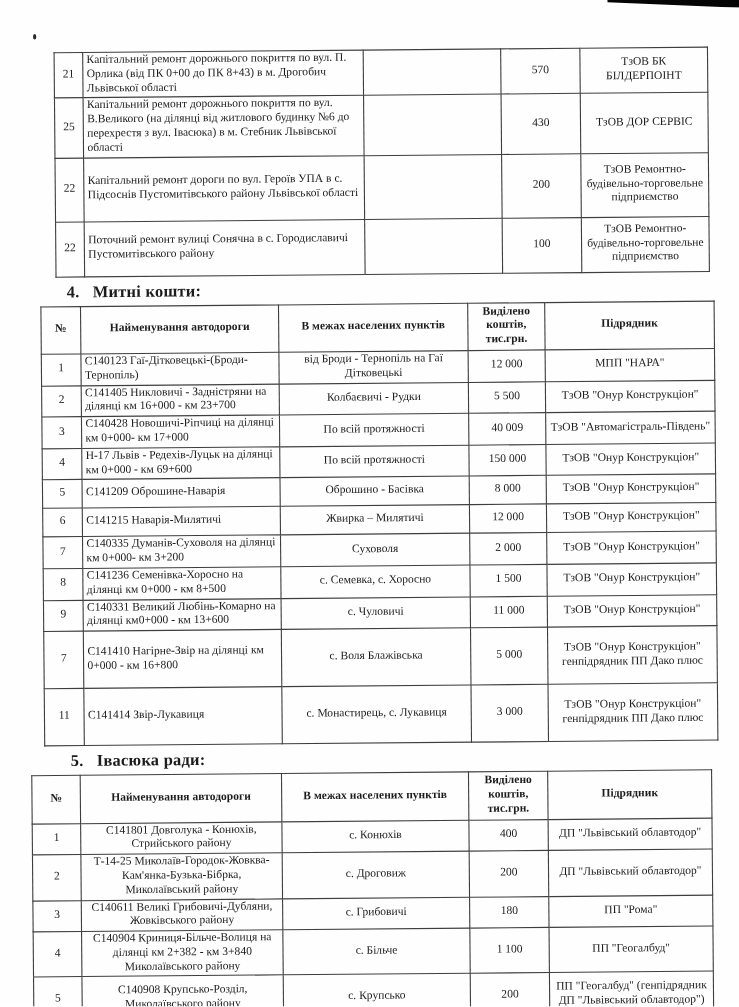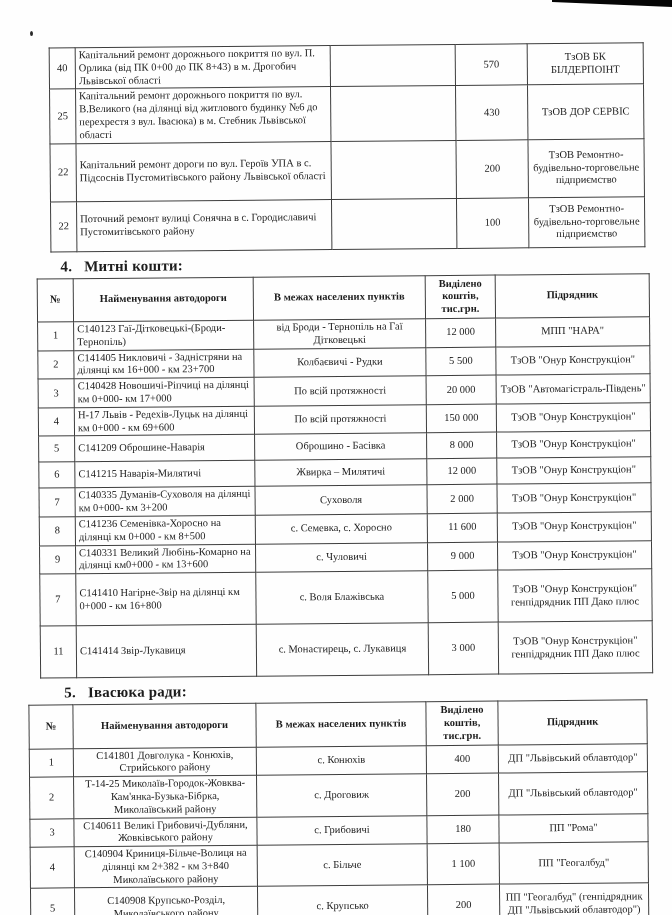--- a/index.html
+++ b/index.html
@@ -43,21 +43,21 @@
     <table class="tbl t1">
       <colgroup>
             <col style="width:26px">
             <col style="width:255px">
             <col style="width:125px">
             <col style="width:72px">
             <col style="width:116px">
           </colgroup>
       <tbody>
         <tr style="height:40px">
-          <td class="num">40</td>
+          <td class="num">21</td>
           <td class="name">Капітальний ремонт дорожнього покриття по вул. П. Орлика (від ПК 0+00 до ПК 8+43) в м. Дрогобич Львівської області</td>
           <td class="set"></td>
           <td class="funds">570</td>
           <td class="con">ТзОВ БК БІЛДЕРПОІНТ</td>
         </tr>
         <tr style="height:54px">
           <td class="num">25</td>
           <td class="name">Капітальний ремонт дорожнього покриття по вул. В.Великого (на ділянці від житлового будинку №6 до перехрестя з вул. Івасюка) в м. Стебник Львівської області</td>
           <td class="set"></td>
           <td class="funds">430</td>
@@ -113,21 +113,21 @@
           <td class="num">2</td>
           <td class="name">С141405 Никловичі - Задністряни на ділянці км 16+000 - км 23+700</td>
           <td class="set">Колбаєвичі - Рудки</td>
           <td class="funds">5 500</td>
           <td class="con">ТзОВ "Онур Конструкціон"</td>
         </tr>
         <tr style="height:28px">
           <td class="num">3</td>
           <td class="name">С140428 Новошичі-Ріпчиці на ділянці км 0+000- км 17+000</td>
           <td class="set">По всій протяжності</td>
-          <td class="funds">20 000</td>
+          <td class="funds">40 009</td>
           <td class="con">ТзОВ "Автомагістраль-Південь"</td>
         </tr>
         <tr style="height:28px">
           <td class="num">4</td>
           <td class="name">Н-17 Львів - Редехів-Луцьк на ділянці км 0+000 - км 69+600</td>
           <td class="set">По всій протяжності</td>
           <td class="funds">150 000</td>
           <td class="con">ТзОВ "Онур Конструкціон"</td>
         </tr>
         <tr style="height:26px">
@@ -148,28 +148,28 @@
           <td class="num">7</td>
           <td class="name">С140335 Думанів-Суховоля на ділянці км 0+000- км 3+200</td>
           <td class="set">Суховоля</td>
           <td class="funds">2 000</td>
           <td class="con">ТзОВ "Онур Конструкціон"</td>
         </tr>
         <tr style="height:28px">
           <td class="num">8</td>
           <td class="name">С141236 Семенівка-Хоросно на ділянці км 0+000 - км 8+500</td>
           <td class="set">с. Семевка, с. Хоросно</td>
-          <td class="funds">11 600</td>
+          <td class="funds">1 500</td>
           <td class="con">ТзОВ "Онур Конструкціон"</td>
         </tr>
         <tr style="height:28px">
           <td class="num">9</td>
           <td class="name">С140331 Великий Любінь-Комарно на ділянці км0+000 - км 13+600</td>
           <td class="set">с. Чуловичі</td>
-          <td class="funds">9 000</td>
+          <td class="funds">11 000</td>
           <td class="con">ТзОВ "Онур Конструкціон"</td>
         </tr>
         <tr style="height:52px">
           <td class="num">7</td>
           <td class="name">С141410 Нагірне-Звір на ділянці км 0+000 - км 16+800</td>
           <td class="set">с. Воля Блажівська</td>
           <td class="funds">5 000</td>
           <td class="con">ТзОВ "Онур Конструкціон" генпідрядник ПП Дако плюс</td>
         </tr>
         <tr style="height:52px">

